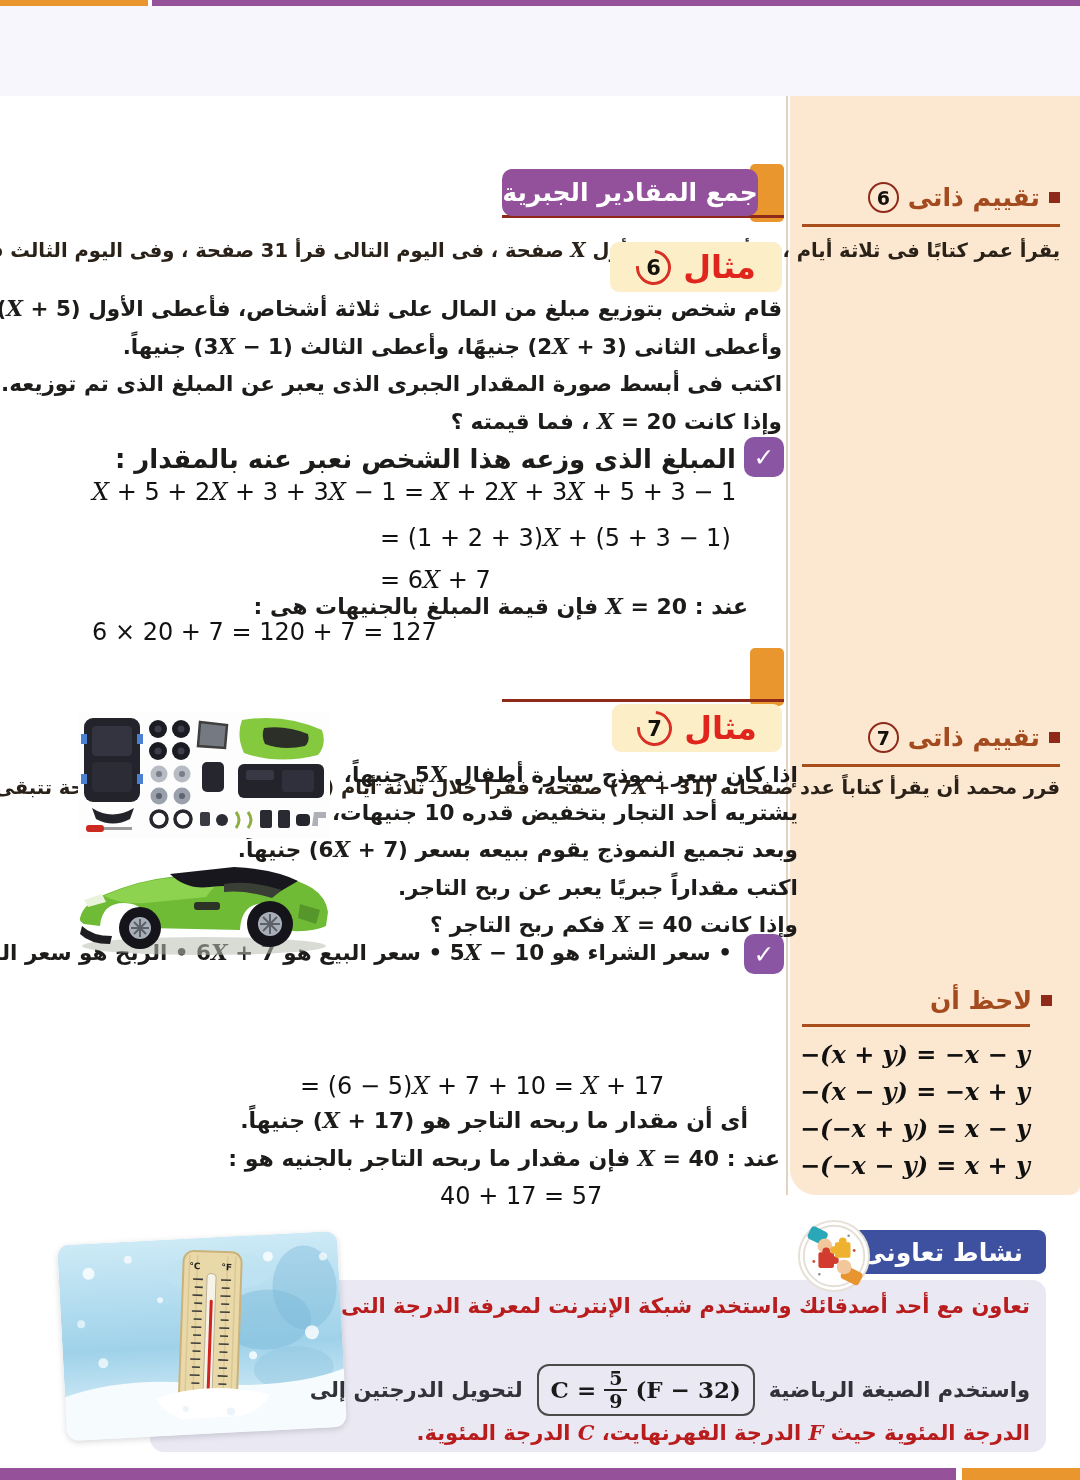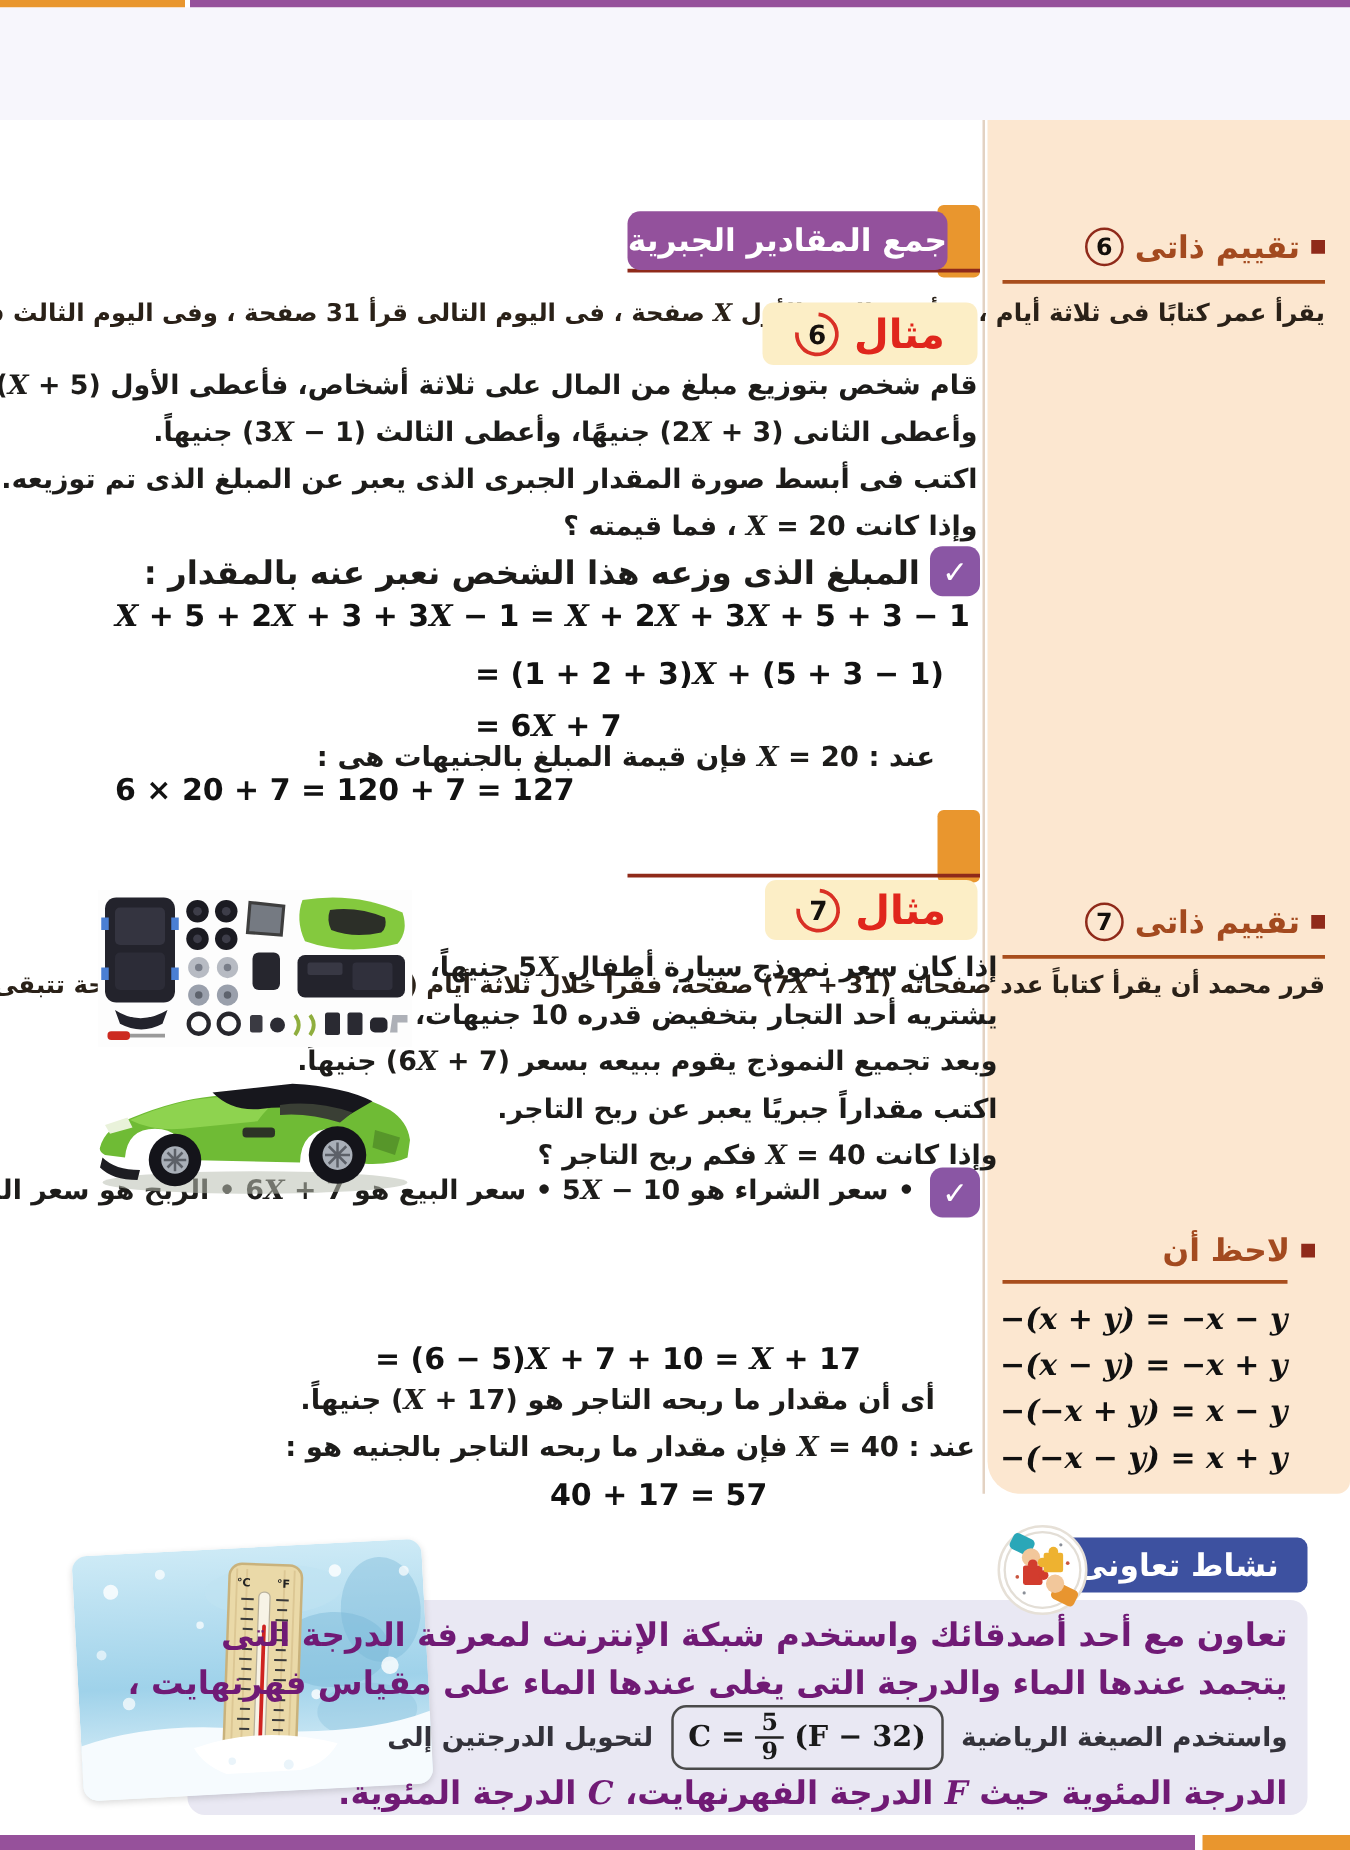--- a/index.html
+++ b/index.html
@@ -42,39 +42,39 @@
     align-items:center; justify-content:center; gap:12px; direction:rtl; }
   .badge .lbl { color:#e0261c; font-size:32px; font-weight:bold; }
   .badge .num { width:35px; height:35px; border:3px solid #d93025; border-top-color:transparent;
     border-radius:50%; transform:rotate(-40deg); display:flex; align-items:center; justify-content:center; box-sizing:border-box; }
   .badge .num span { transform:rotate(40deg); color:#15110d; font-size:21px; font-weight:bold; }
 
   
   .ar { position:absolute; direction:rtl; text-align:right; color:#1d1c1a; font-weight:bold;
     font-size:21.5px; line-height:37.5px; white-space:nowrap; }
   .ar .line { display:block; }
-  .eq { position:absolute; direction:ltr; color:#121212; font-weight:bold; font-size:24px; white-space:nowrap; }
+  .eq { position:absolute; direction:ltr; color:#121212; font-weight:normal; font-size:24px; white-space:nowrap; }
   .mx { font-family:"DejaVu Serif", serif; font-style:italic; }
   .chk { position:absolute; width:40px; height:40px; background:#8a56a4; border-radius:10px;
     color:#fff; display:flex; align-items:center; justify-content:center; font-size:25px; font-weight:bold; }
   .bullets { position:absolute; direction:rtl; text-align:right; color:#1d1c1a; font-weight:bold;
     font-size:21.5px; line-height:30px; white-space:nowrap; }
   .bullets .bl::before { content:"• "; color:#1d1c1a; }
 
   
   .act-banner { position:absolute; left:848px; top:1230px; width:198px; height:44px; background:#3d51a0;
     border-radius:8px; color:#fff; font-size:25px; font-weight:bold; display:flex; align-items:center;
     justify-content:center; padding-right:10px; box-sizing:border-box; direction:rtl; z-index:3; }
   .badge-circle { position:absolute; left:798px; top:1220px; width:72px; height:72px; background:#fff;
     border:2px solid #e6e0d7; border-radius:50%; box-sizing:border-box; display:flex; align-items:center;
     justify-content:center; z-index:4; }
   .act-box { position:absolute; left:150px; top:1280px; width:896px; height:172px; background:#e9e8f3;
     border-radius:14px; z-index:1; }
-  .act-line { position:absolute; direction:rtl; text-align:center; color:#701a75; font-weight:bold;
-    font-size:26px; white-space:nowrap; z-index:2; }
+  .act-line { position:absolute; direction:rtl; text-align:center; color:#b91c1c; font-weight:bold;
+    font-size:21px; white-space:nowrap; z-index:2; }
   .act-row { position:absolute; direction:rtl; display:flex; align-items:center; gap:14px;
     color:#33323a; font-weight:bold; font-size:21px; white-space:nowrap; z-index:2; }
   .frml { direction:ltr; display:inline-flex; align-items:center; gap:8px; border:2px solid #4a4a4a;
     border-radius:12px; padding:2px 12px; font-family:"DejaVu Serif", serif; font-weight:bold;
     font-size:23px; color:#1a1a1a; background:transparent; }
   .frac { display:inline-flex; flex-direction:column; align-items:center; line-height:1.1; font-size:19px; }
   .frac .den { border-top:2px solid #222; padding:0 5px; }
 
   .img-wrap { position:absolute; z-index:2; }
   #thermo-wrap { transform:rotate(-3deg); border-radius:12px; overflow:hidden; box-shadow:0 2px 6px rgba(0,0,0,0.15); }
@@ -321,21 +321,20 @@
         <path d="M128 42 h10 M130 50 h8 M128 58 h10 M130 66 h8 M128 74 h10 M130 82 h8 M128 90 h10 M130 98 h8 M128 106 h10 M130 114 h8 M128 122 h10 M130 130 h8 M128 138 h10 M130 146 h8" stroke="#3a3a3a" stroke-width="1.6"></path>
         <path d="M156 42 h10 M157 50 h8 M156 58 h10 M157 66 h8 M156 74 h10 M157 82 h8 M156 90 h10 M157 98 h8 M156 106 h10 M157 114 h8 M156 122 h10 M157 130 h8 M156 138 h10 M157 146 h8" stroke="#3a3a3a" stroke-width="1.6"></path>
       </g>
       <path d="M90 158 q55 -16 115 2 q-12 18 -34 20 h-56 q-18 -8 -25 -22 z" fill="#ffffff"></path>
       <circle cx="120" cy="170" r="3" fill="#eaf4fa"></circle>
         <circle cx="165" cy="175" r="4" fill="#eaf4fa"></circle>
     </svg>
   </div>
 
   <div class="act-line" style="right:50px;top:1294px">تعاون مع أحد أصدقائك واستخدم شبكة الإنترنت لمعرفة الدرجة التى</div>
-  <div class="act-line" style="right:50px;top:1332px">يتجمد عندها الماء والدرجة التى يغلى عندها الماء على مقياس فهرنهايت ،</div>
   <div class="act-row" style="right:50px;top:1364px">
     <span>واستخدم الصيغة الرياضية</span>
     <span class="frml">
       <span>C =</span>
       <span class="frac">
         <span class="numr">5</span>
         <span class="den">9</span>
       </span>
       <span>(F − 32)</span>
     </span>

